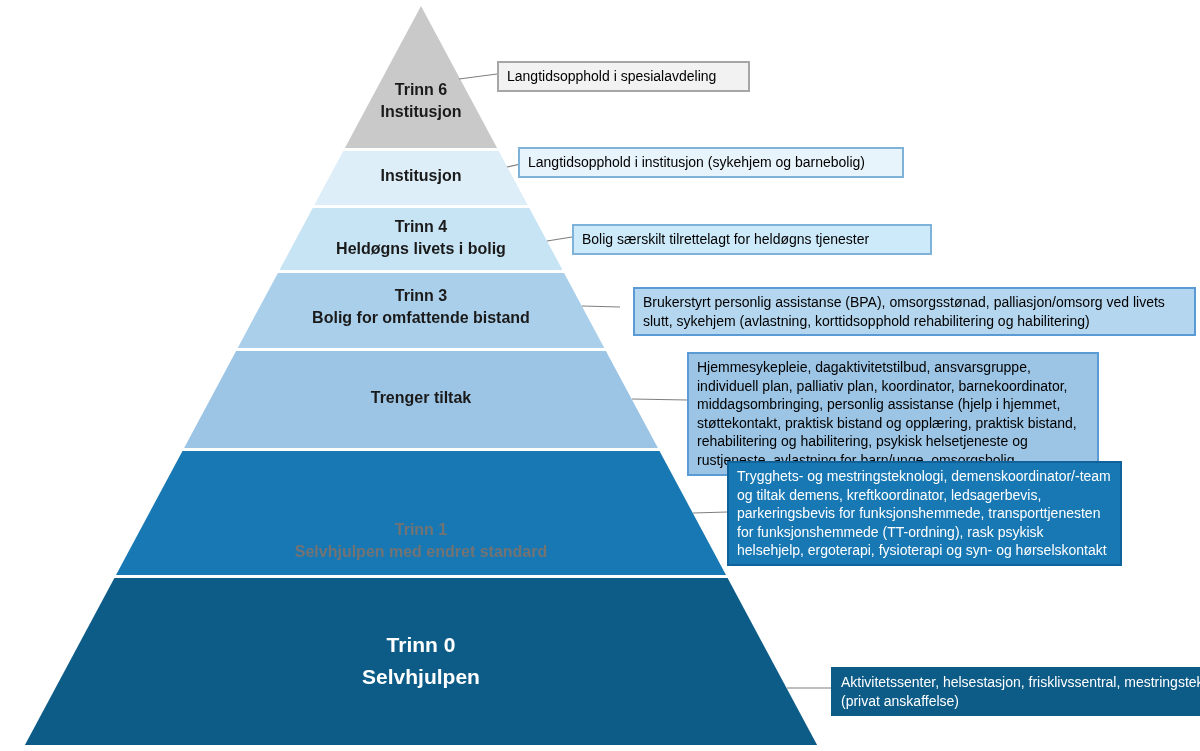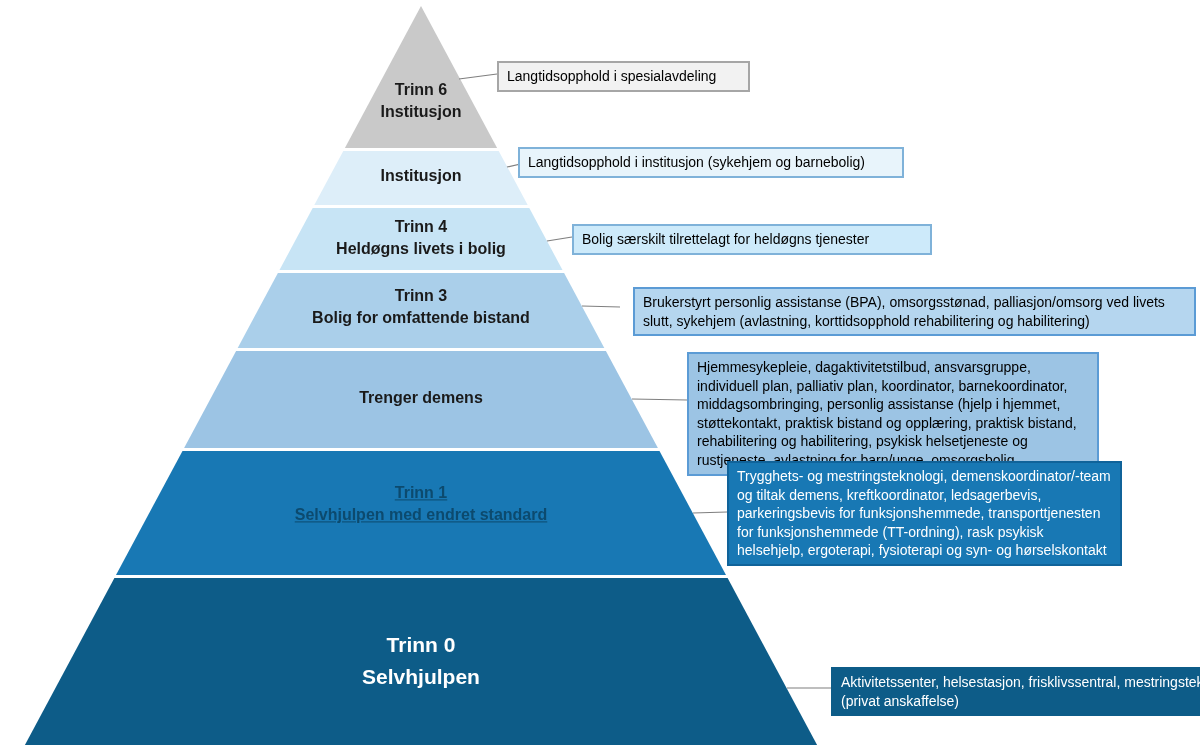--- a/index.html
+++ b/index.html
@@ -64,23 +64,23 @@
   </div>
   <div class="level-label" id="lvl2" style="left: 251px; top: 238px; color: rgb(26, 26, 26);">
     <div class="lvl-title">Trinn 4</div>
     <div class="lvl-sub">Heldøgns livets i bolig</div>
   </div>
   <div class="level-label" id="lvl3" style="left: 251px; top: 307px; color: rgb(26, 26, 26);">
     <div class="lvl-title">Trinn 3</div>
     <div class="lvl-sub">Bolig for omfattende bistand</div>
   </div>
   <div class="level-label" id="lvl4" style="left: 251px; top: 398px; color: rgb(26, 26, 26);">
-    <div class="lvl-sub">Trenger demens</div>
+    <div class="lvl-sub">Trenger tiltak</div>
   </div>
-  <div class="level-label" id="lvl5" style="left: 251px; top: 504px; color: #0c4a6e; text-decoration: underline;">
+  <div class="level-label" id="lvl5" style="left: 251px; top: 541px; color: #737373;">
     <div class="lvl-title">Trinn 1</div>
     <div class="lvl-sub">Selvhjulpen med endret standard</div>
   </div>
   <div class="level-label" id="lvl6" style="left: 251px; top: 660px; color: rgb(255, 255, 255);">
     <div class="lvl-title">Trinn 0</div>
     <div class="lvl-sub">Selvhjulpen</div>
   </div>
 
   <div class="callout" id="co0" style="left: 497px; top: 61px; width: 253px; background: rgb(242, 242, 242); border-color: rgb(166, 166, 166); color: rgb(0, 0, 0);">
     <span>Langtidsopphold i spesialavdeling</span>

